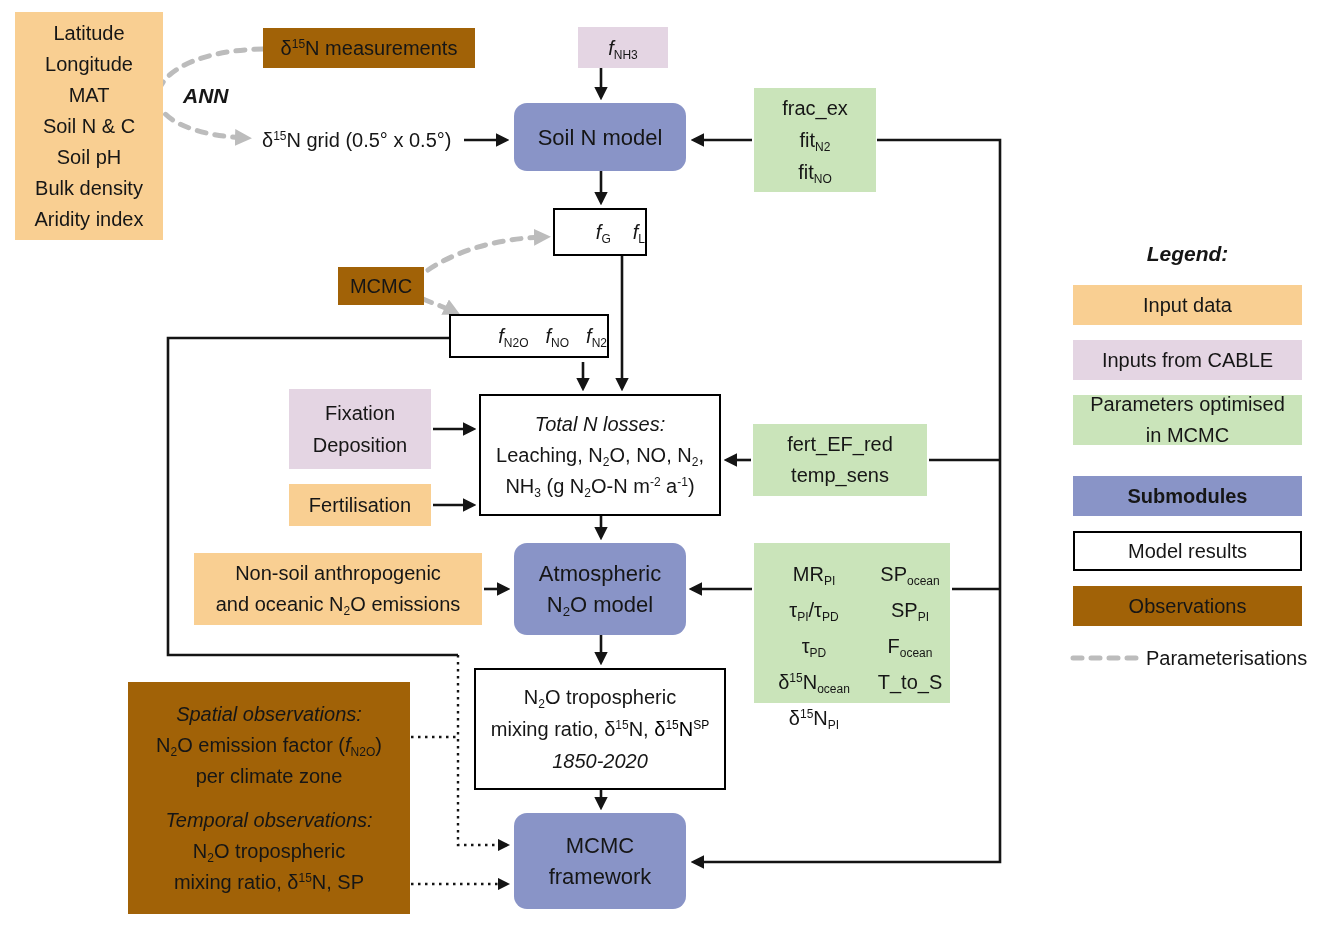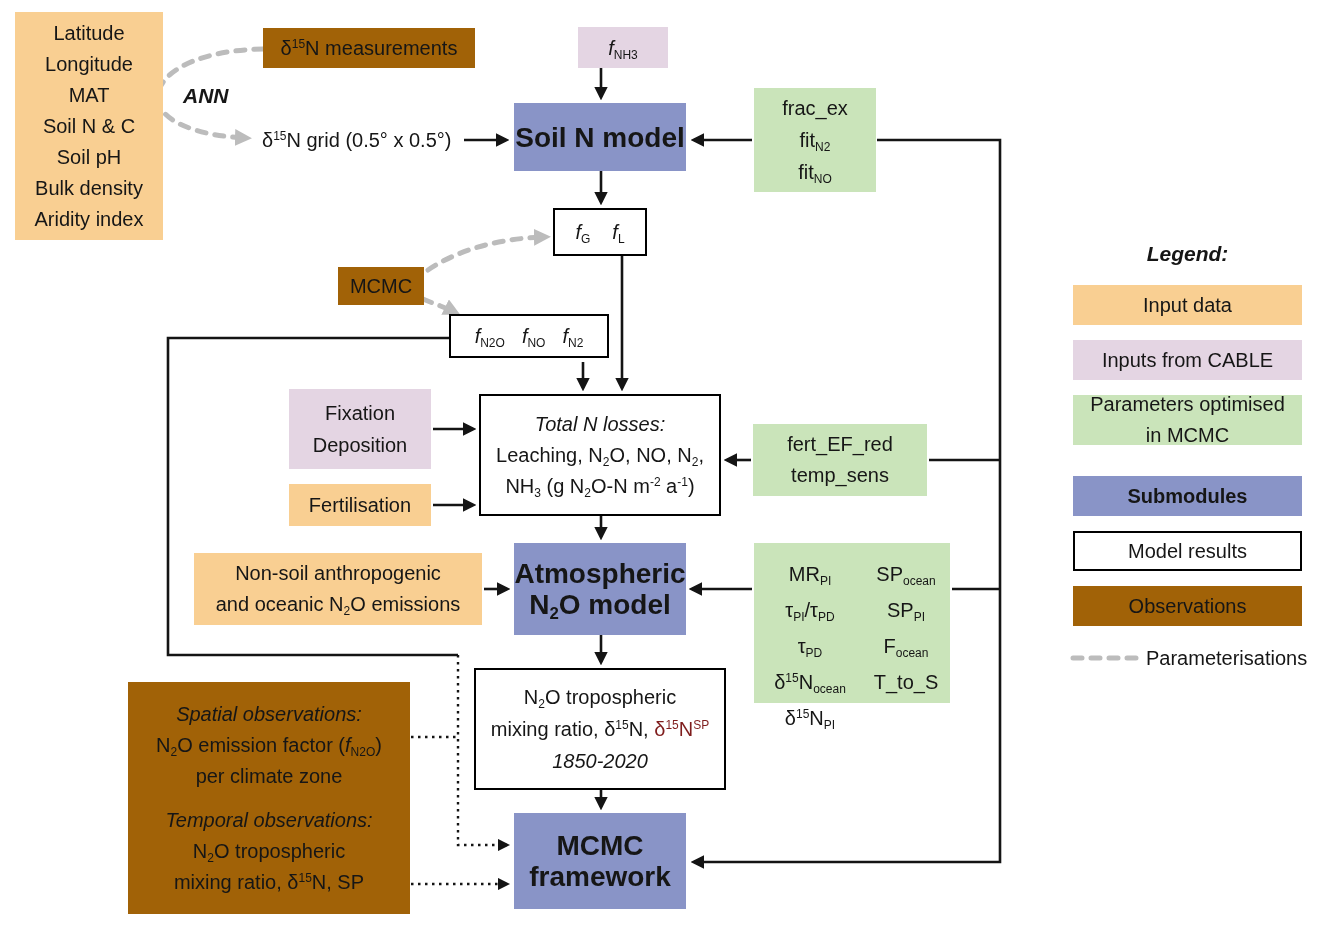--- a/index.html
+++ b/index.html
@@ -1,32 +1,32 @@
 <!DOCTYPE html>
 <html><head>
 <meta charset="utf-8">
 <style>
   * { margin:0; padding:0; box-sizing:border-box; }
   body { background:#ffffff; font-family:"Liberation Sans","DejaVu Sans",sans-serif; }
   #canvas { position:relative; width:1320px; height:930px; background:#fff; color:#161616; overflow:hidden; }
   #connectors { position:absolute; left:0; top:0; }
   .box { position:absolute; display:flex; flex-direction:column; align-items:center; justify-content:center;
          text-align:center; font-size:20px; line-height:30px; }
-  .row { flex-direction:row; }
+  .row { flex-direction:row;justify-content:flex-end; }
   .col { display:flex; flex-direction:column; text-align:center; }
   .orange   { background:#f9cf92; }
   .salmon   { background:#a16207; }
   .lavender { background:#e4d5e3; }
   .green    { background:#cae4ba; }
   .blue     { background:#8994c7; }
   .white-box{ background:#fff; border:2.5px solid #000; }
-  .module { font-weight:700; font-size:28px; line-height:31px; }
+  .module { font-weight:400; font-size:22px; line-height:31px;border-radius:13px; }
   .bold { font-weight:700; }
   .italic { font-style:italic; }
-  .red { color:#7f1d1d; }
+  .red { color:#000000; }
   .label { position:absolute; font-size:20px; line-height:24px; }
   .spacer { height:13px; }
   sub { font-size:0.6em; vertical-align:-0.3em; line-height:0; }
   sup { font-size:0.6em; vertical-align:0.55em; line-height:0; }
 </style>
 </head>
 <body>
 
 <div id="canvas">
 

